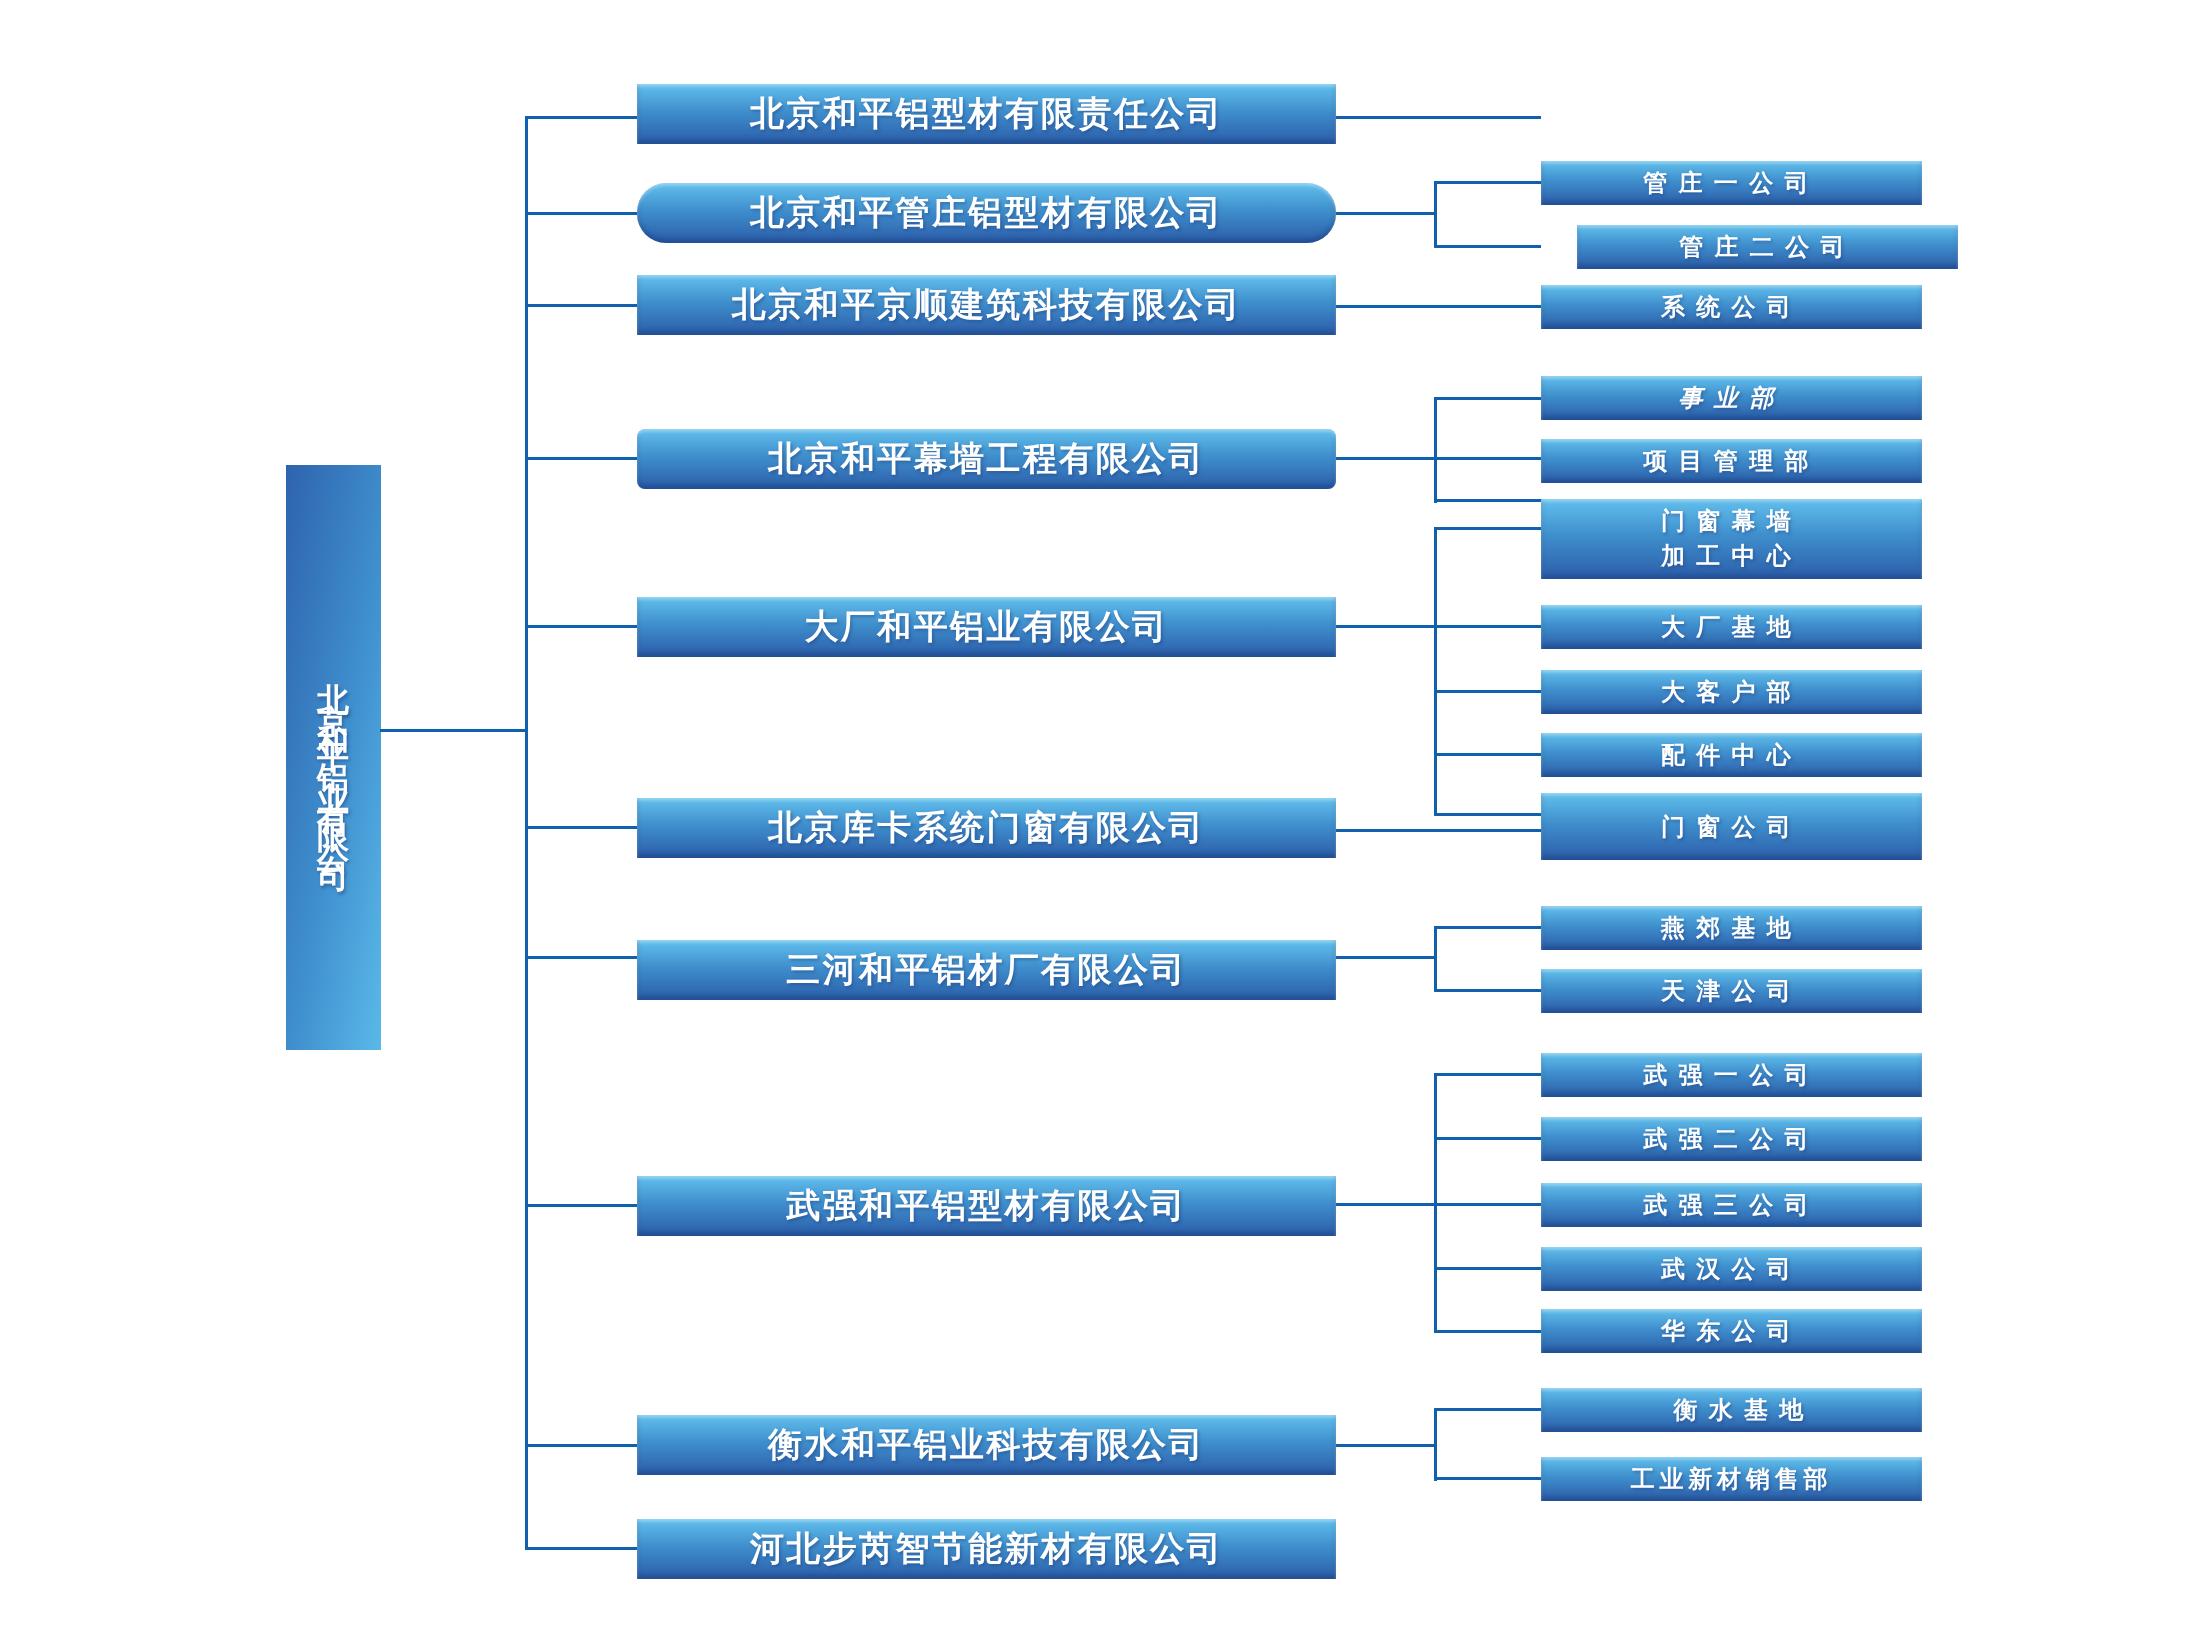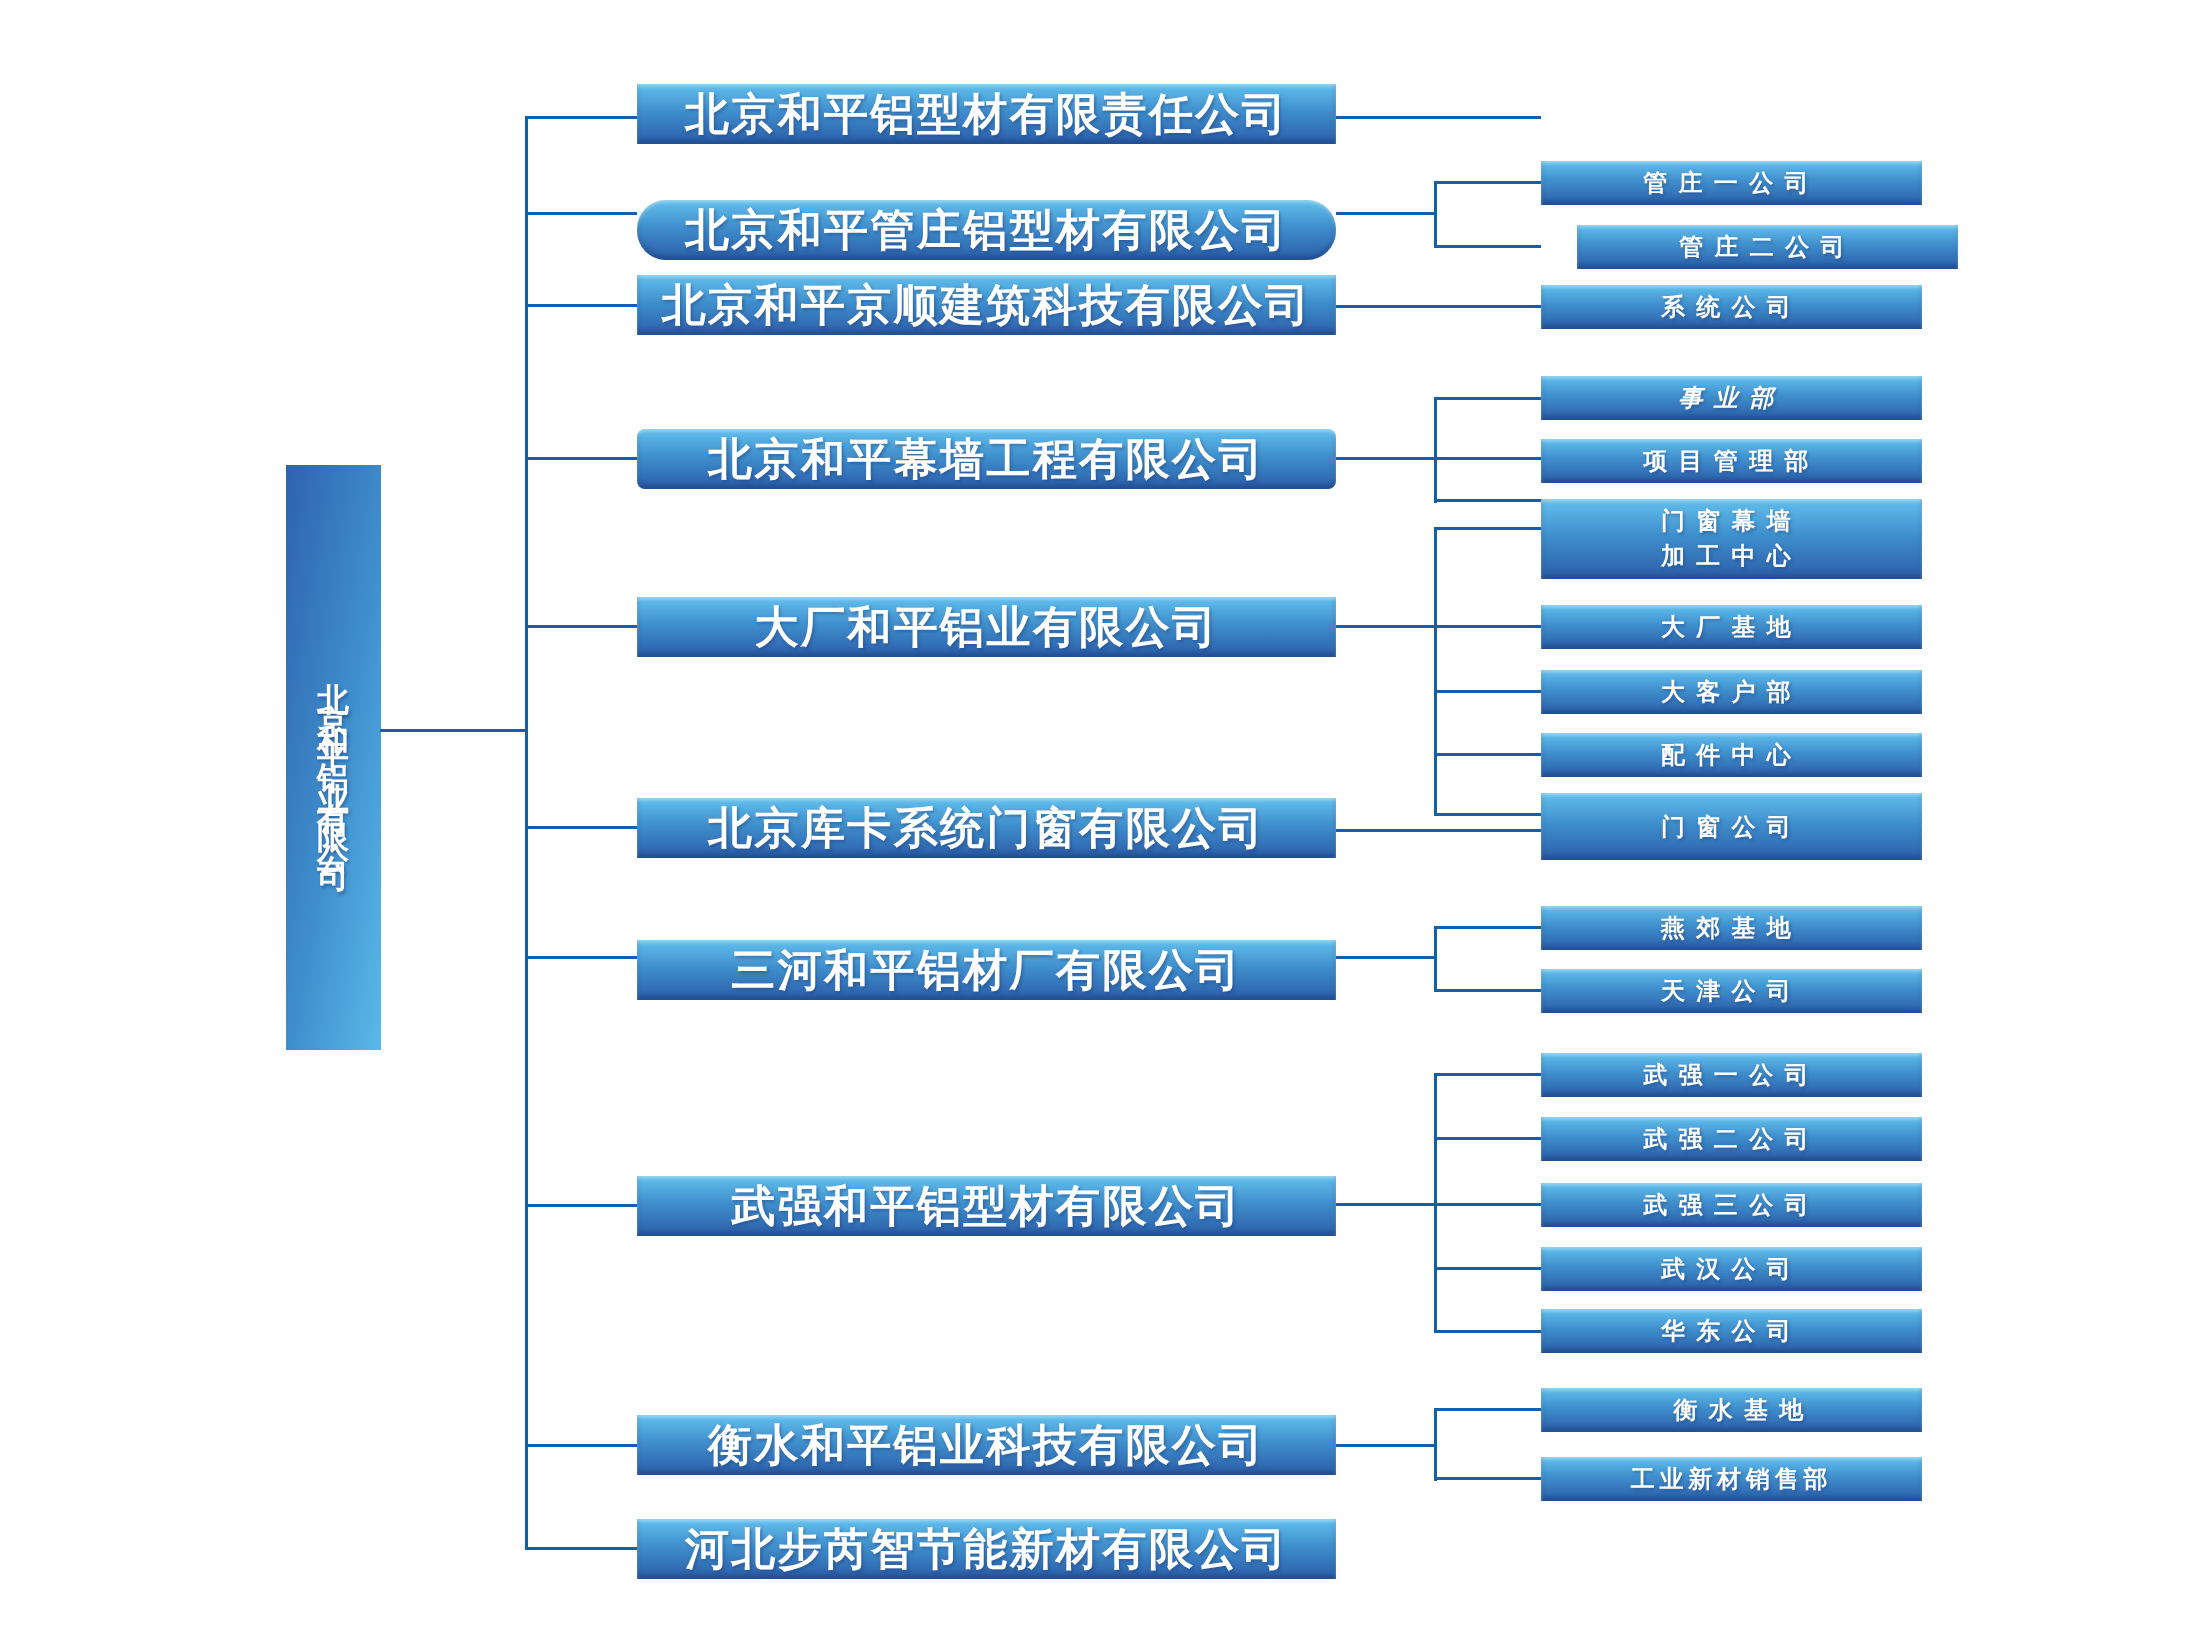--- a/index.html
+++ b/index.html
@@ -25,21 +25,21 @@
     text-align: center;
     box-sizing: border-box;
     background: linear-gradient(180deg, #62c0ed 0%, #3f8fcd 45%, #2b5da9 100%);
     box-shadow: inset 0 2.4px 3.2px rgba(255,255,255,0.35), inset 0 -4px 5.7px rgba(15,45,100,0.35);
     text-shadow: 1.6px 2.4px 3.2px rgba(30,60,120,0.45);
   }
   .mid {
     left: 637px;
     width: 699px;
     height: 60px;
-    font-size: 44px;
+    font-size: 34px;
     letter-spacing: 2.4px;
   }
   .sub {
     left: 1541px;
     width: 381px;
     height: 44px;
     font-size: 24px;
     letter-spacing: 11.3px;
   }
   .sub.tall2 { height: 80px; line-height: 1.45; white-space: pre-line; }
@@ -85,21 +85,21 @@
   <div class="hline" style="left:525px; top:625px;  width:112px;"></div>
   <div class="hline" style="left:525px; top:826px; width:112px;"></div>
   <div class="hline" style="left:525px; top:956px; width:112px;"></div>
   <div class="hline" style="left:525px; top:1204px; width:112px;"></div>
   <div class="hline" style="left:525px; top:1444px; width:112px;"></div>
   <div class="hline" style="left:525px; top:1547px; width:112px;"></div>
 
   <div class="node mid" style="top:84px;">
       <span>北京和平铝型材有限责任公司</span>
     </div>
-  <div class="node mid" style="top:200px;border-radius:29px;">
+  <div class="node mid" style="top:183px;border-radius:29px;">
       <span>北京和平管庄铝型材有限公司</span>
     </div>
   <div class="node mid" style="top:275px;">
       <span>北京和平京顺建筑科技有限公司</span>
     </div>
   <div class="node mid" style="top:429px;border-radius:8px;">
       <span>北京和平幕墙工程有限公司</span>
     </div>
   <div class="node mid" style="top:597px;">
       <span>大厂和平铝业有限公司</span>

